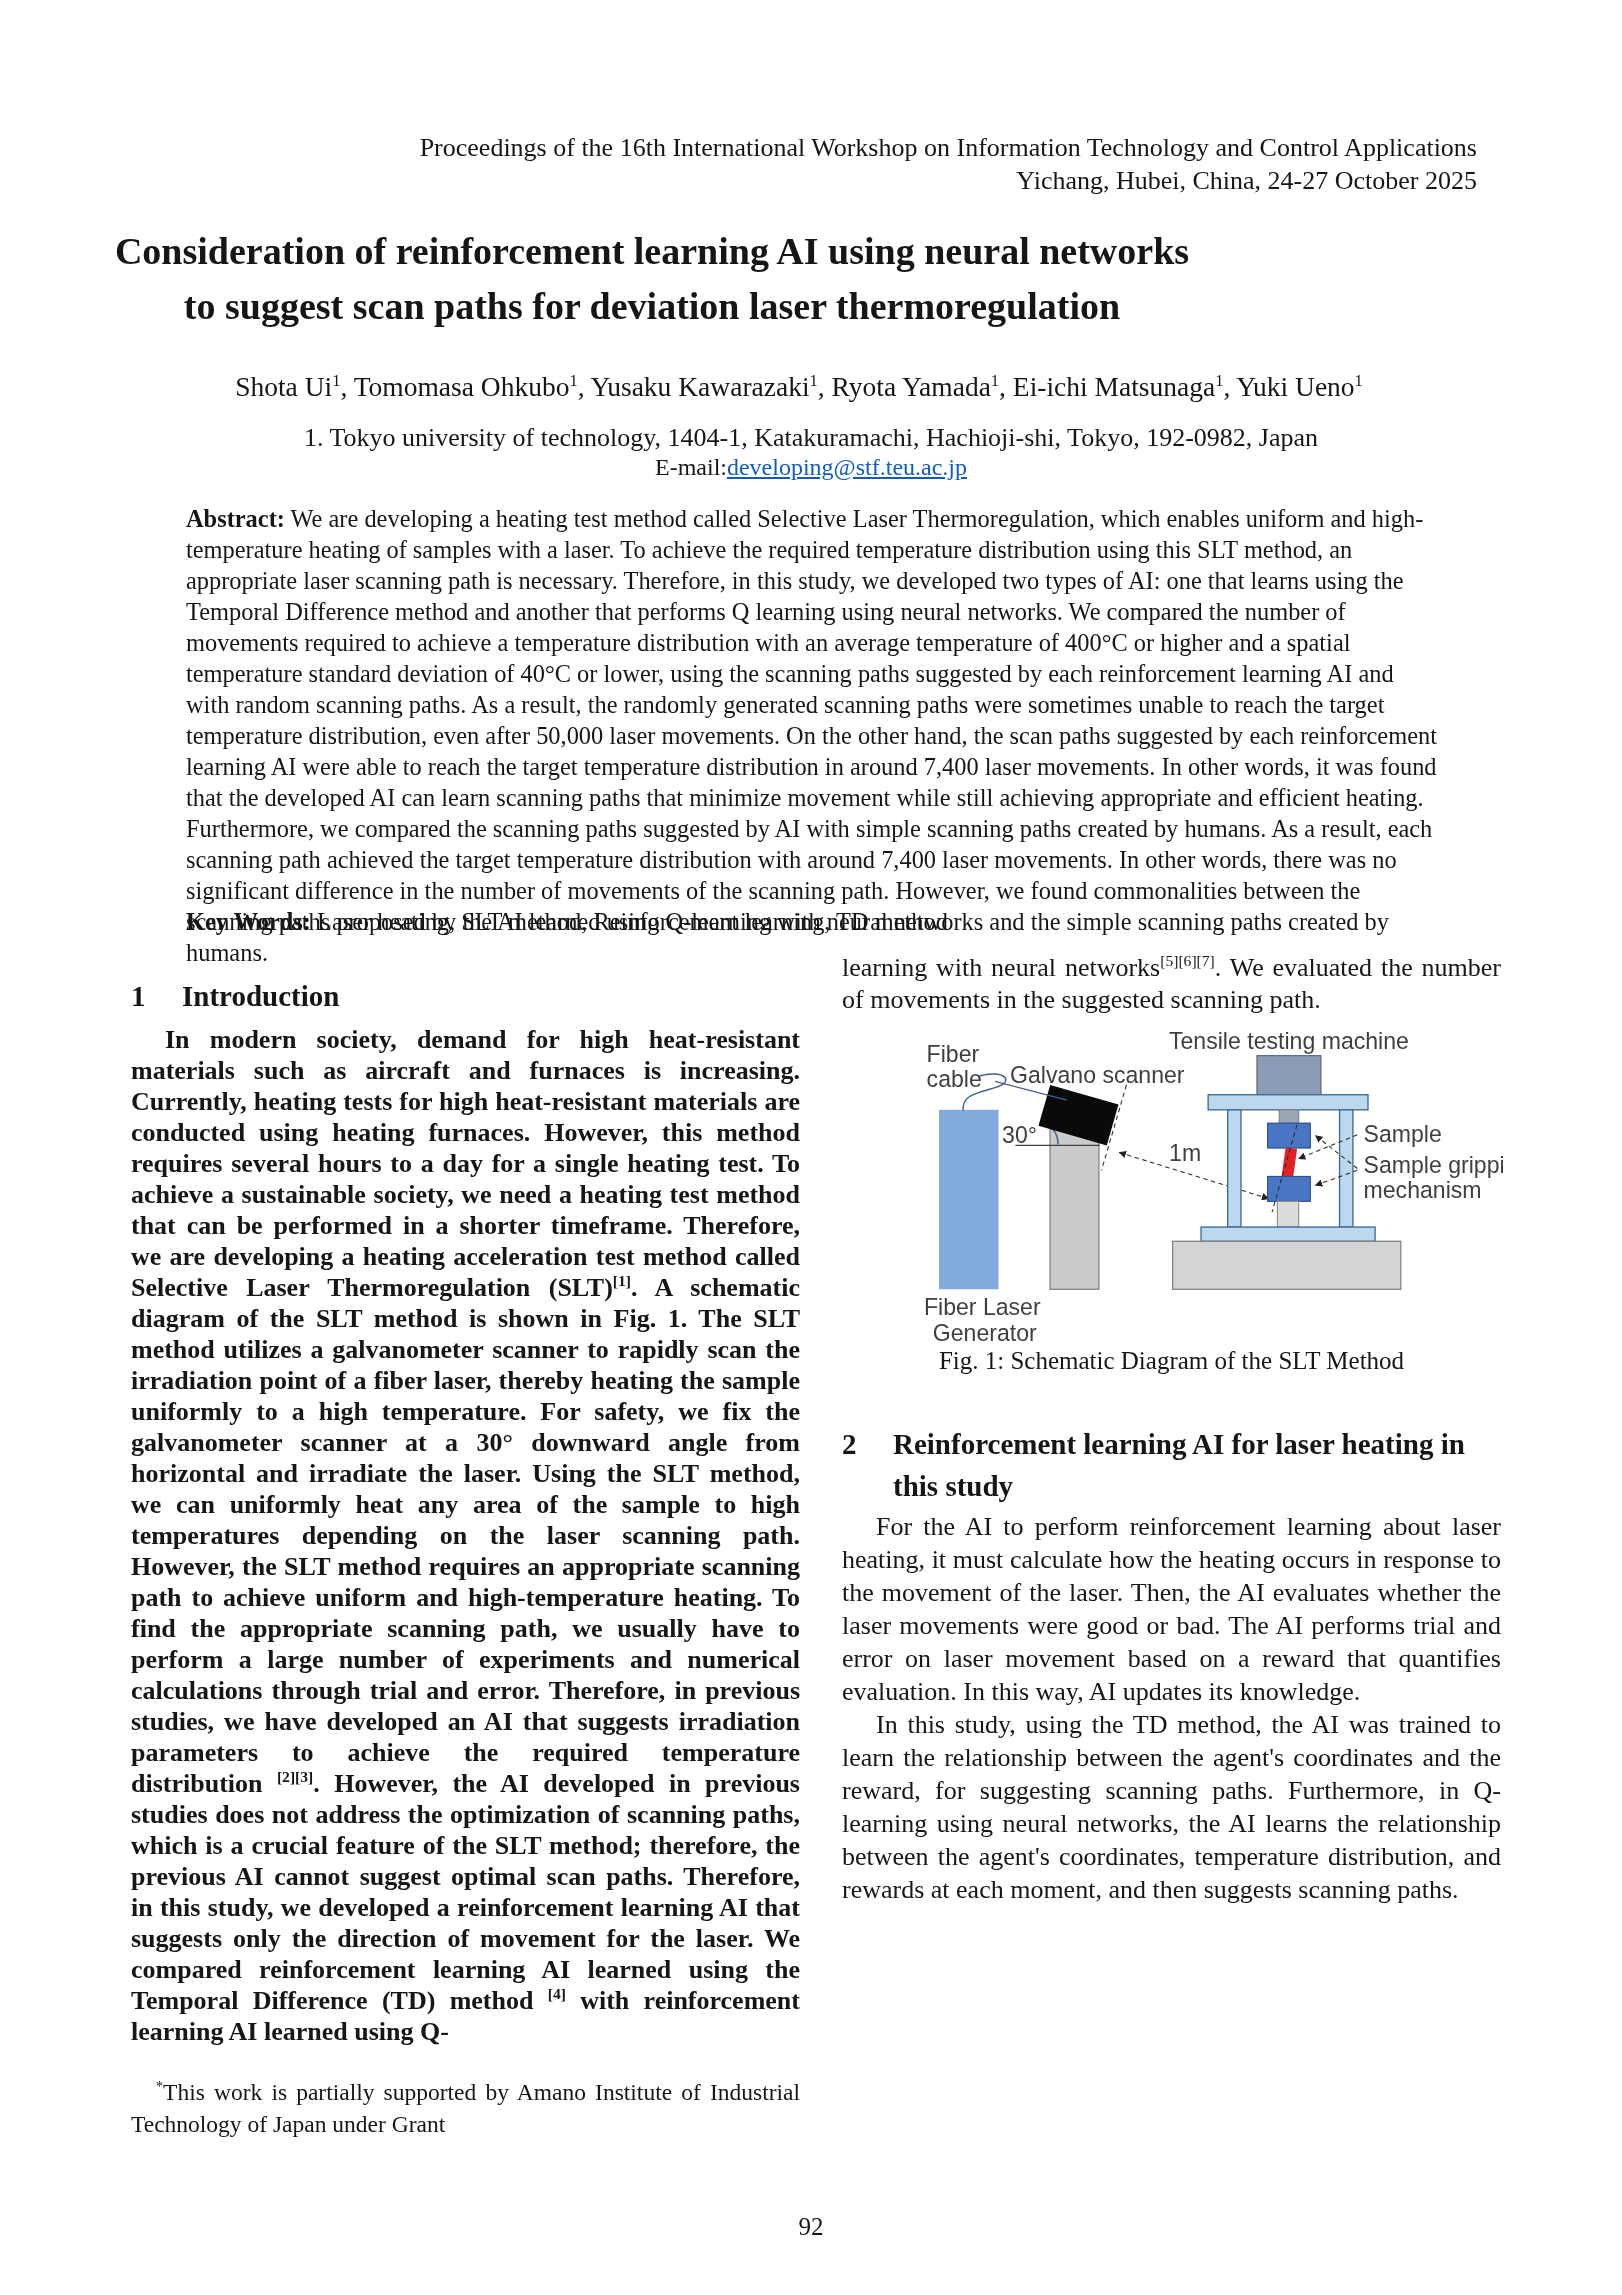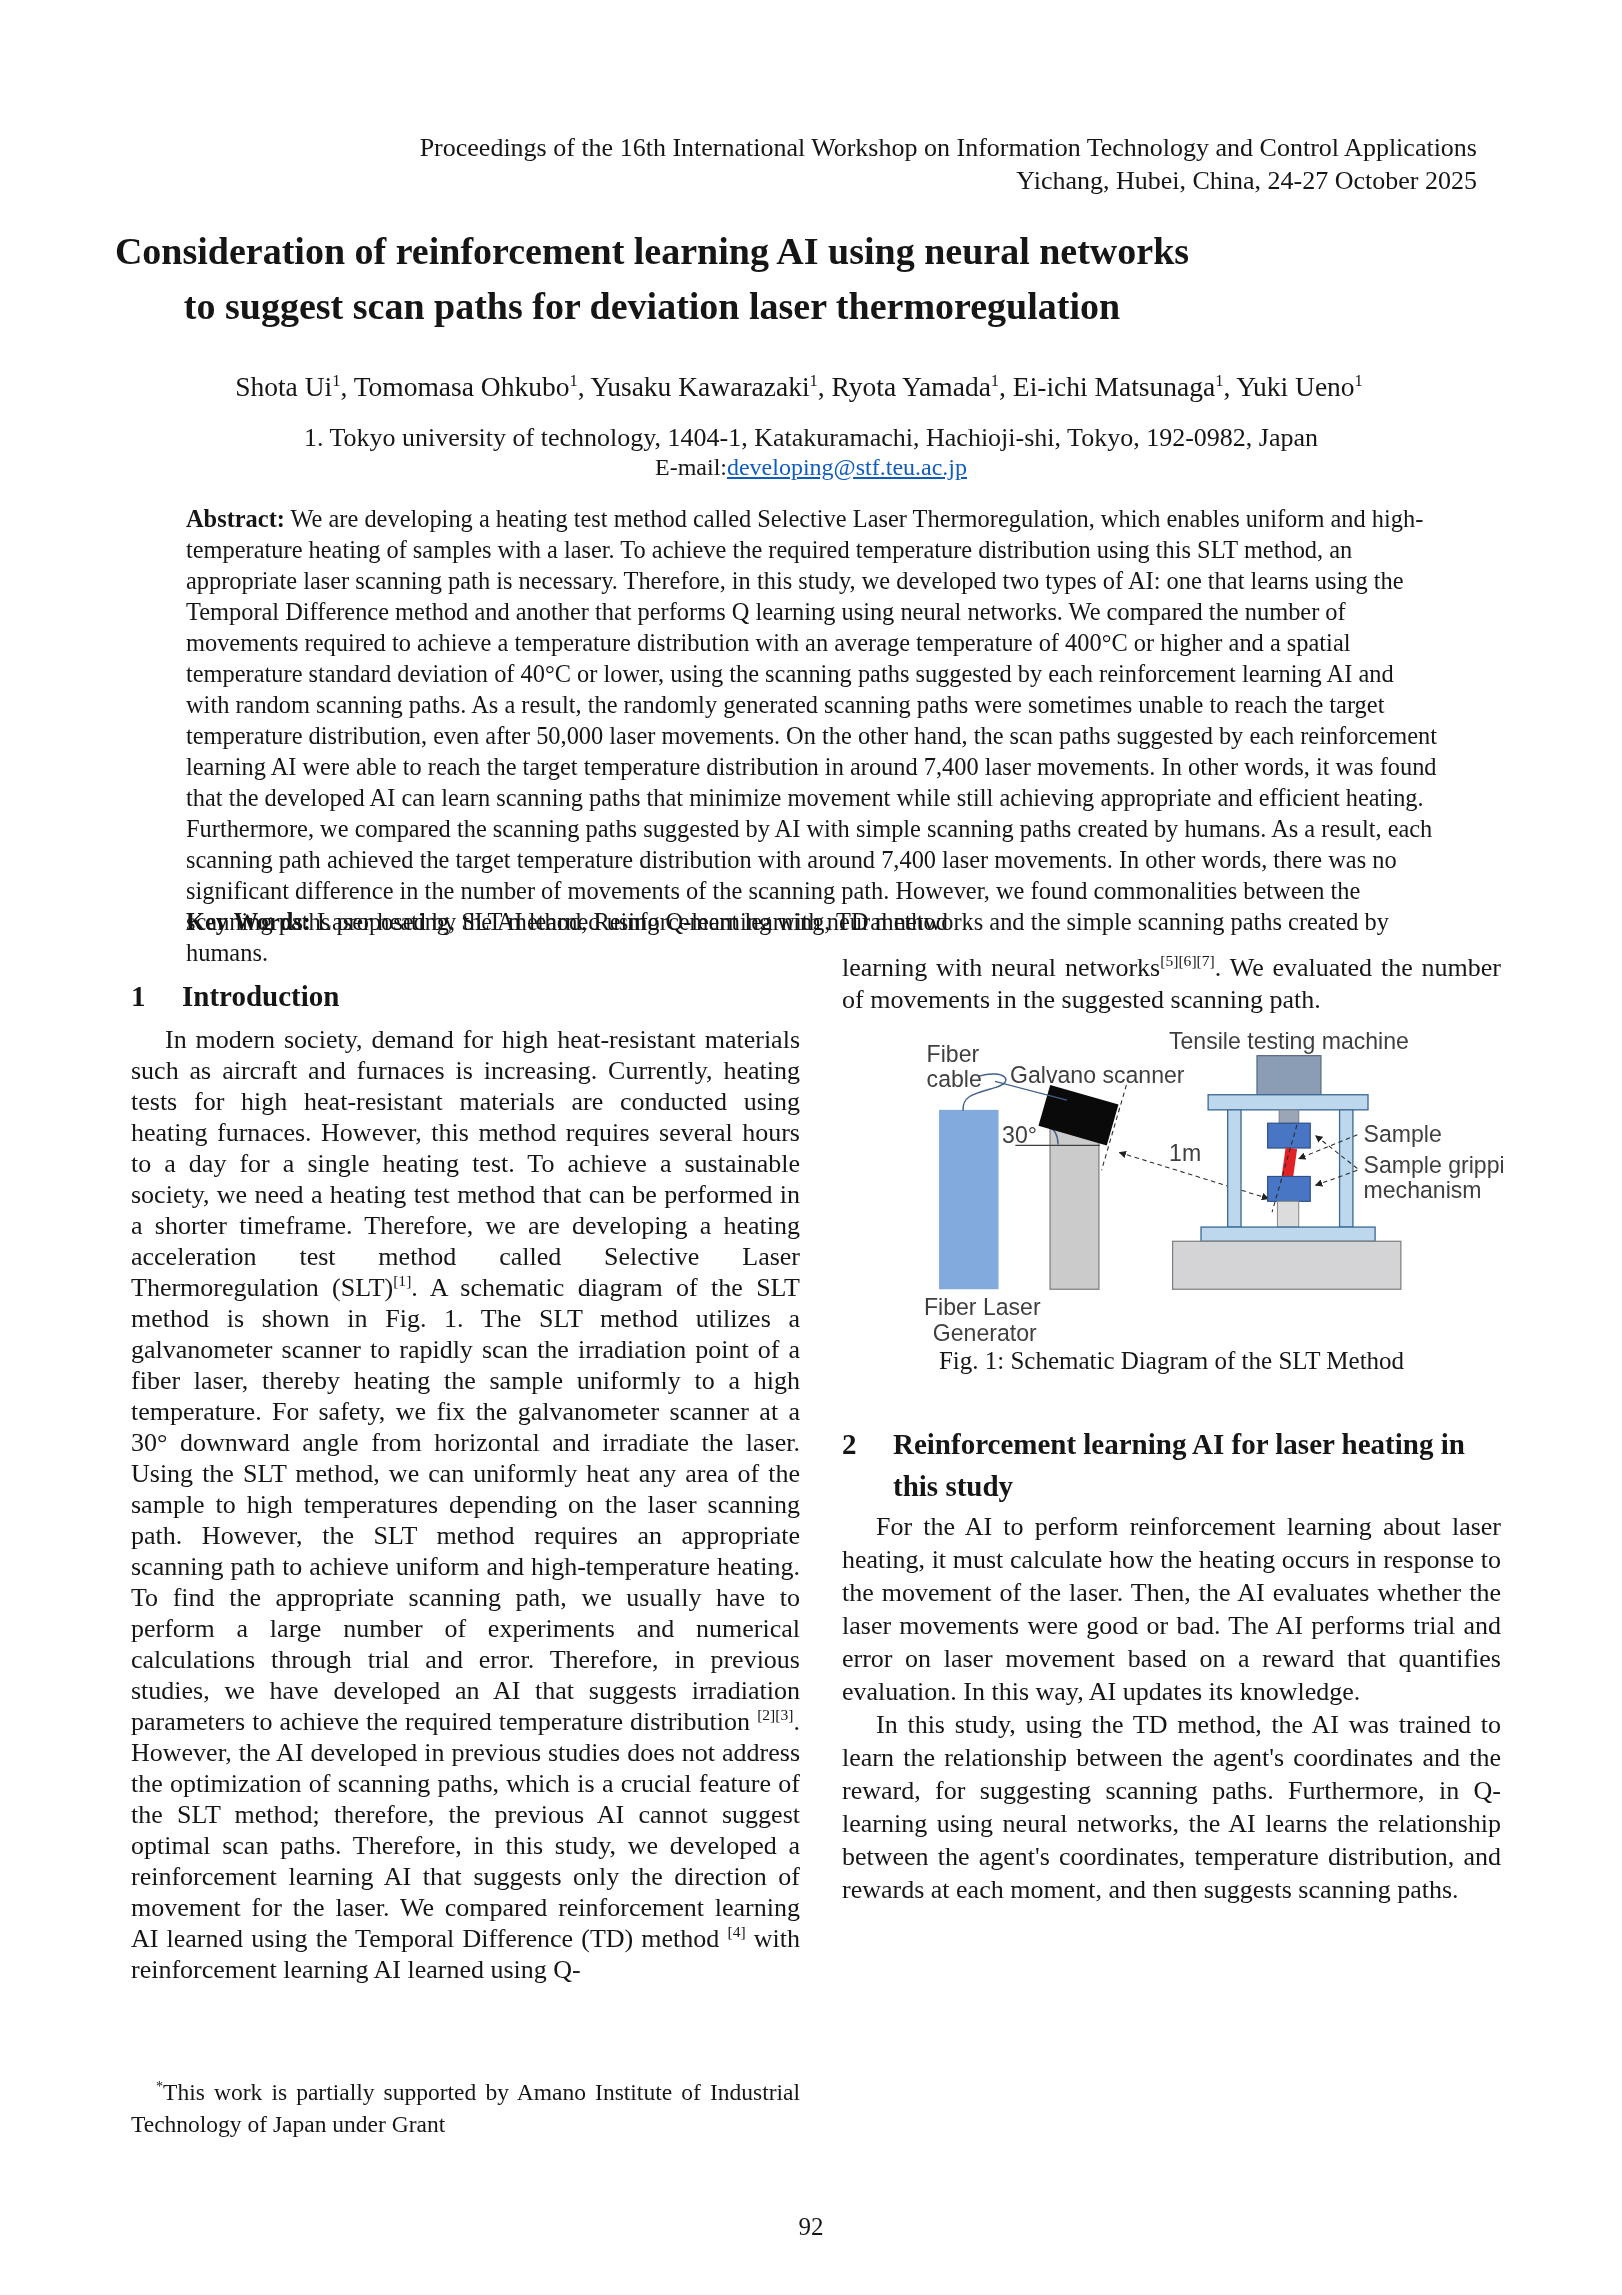--- a/index.html
+++ b/index.html
@@ -15,21 +15,21 @@
   .email { top:454px; left:0; width:1622px; text-align:center; font-size:24px; }
   .email a { color:#0F5CC0; text-decoration:underline; }
   .abstract { top:503px; left:186px; width:1252px; font-size:24.4px; line-height:31px; }
   .keywords { top:906px; left:186px; width:1252px; font-size:24.4px; line-height:31px; }
 
   .colL { left:131px; width:669px; }
   .colR { left:842px; width:659px; }
   h1.sec, h2.sec { display:flex; font-size:29px; font-weight:bold; line-height:42px; }
   .sec .num { width:51px; flex:none; }
   .body-p { font-size:26px; line-height:31px; text-align:justify; }
-  .body-p.ind { text-indent:34px; }
+  .body-p.ind { text-indent:34px;font-weight:bold; }
   .rbody p { font-size:26px; line-height:33px; text-align:justify; text-indent:34px; }
   .footnote { top:2076px; font-size:23.5px; line-height:32px; text-align:justify; text-indent:25px; }
   .figcap { top:1347px; text-align:center; font-size:25px; }
   .pageno { top:2213px; left:0; width:1622px; text-align:center; font-size:25px; }
 
   .figwrap { left:844px; top:1028px; width:659px; height:320px; }
   .figlabel { font-family:"Liberation Sans", sans-serif; font-size:26px; fill:#3F3F3F; }
   .dash  { stroke:#2a2a2a; stroke-width:1.2; stroke-dasharray:5 4; fill:none; }
   .callout { stroke:#41608A; stroke-width:1.6; fill:none; }
   .thin { stroke:#404040; stroke-width:1.2; }

